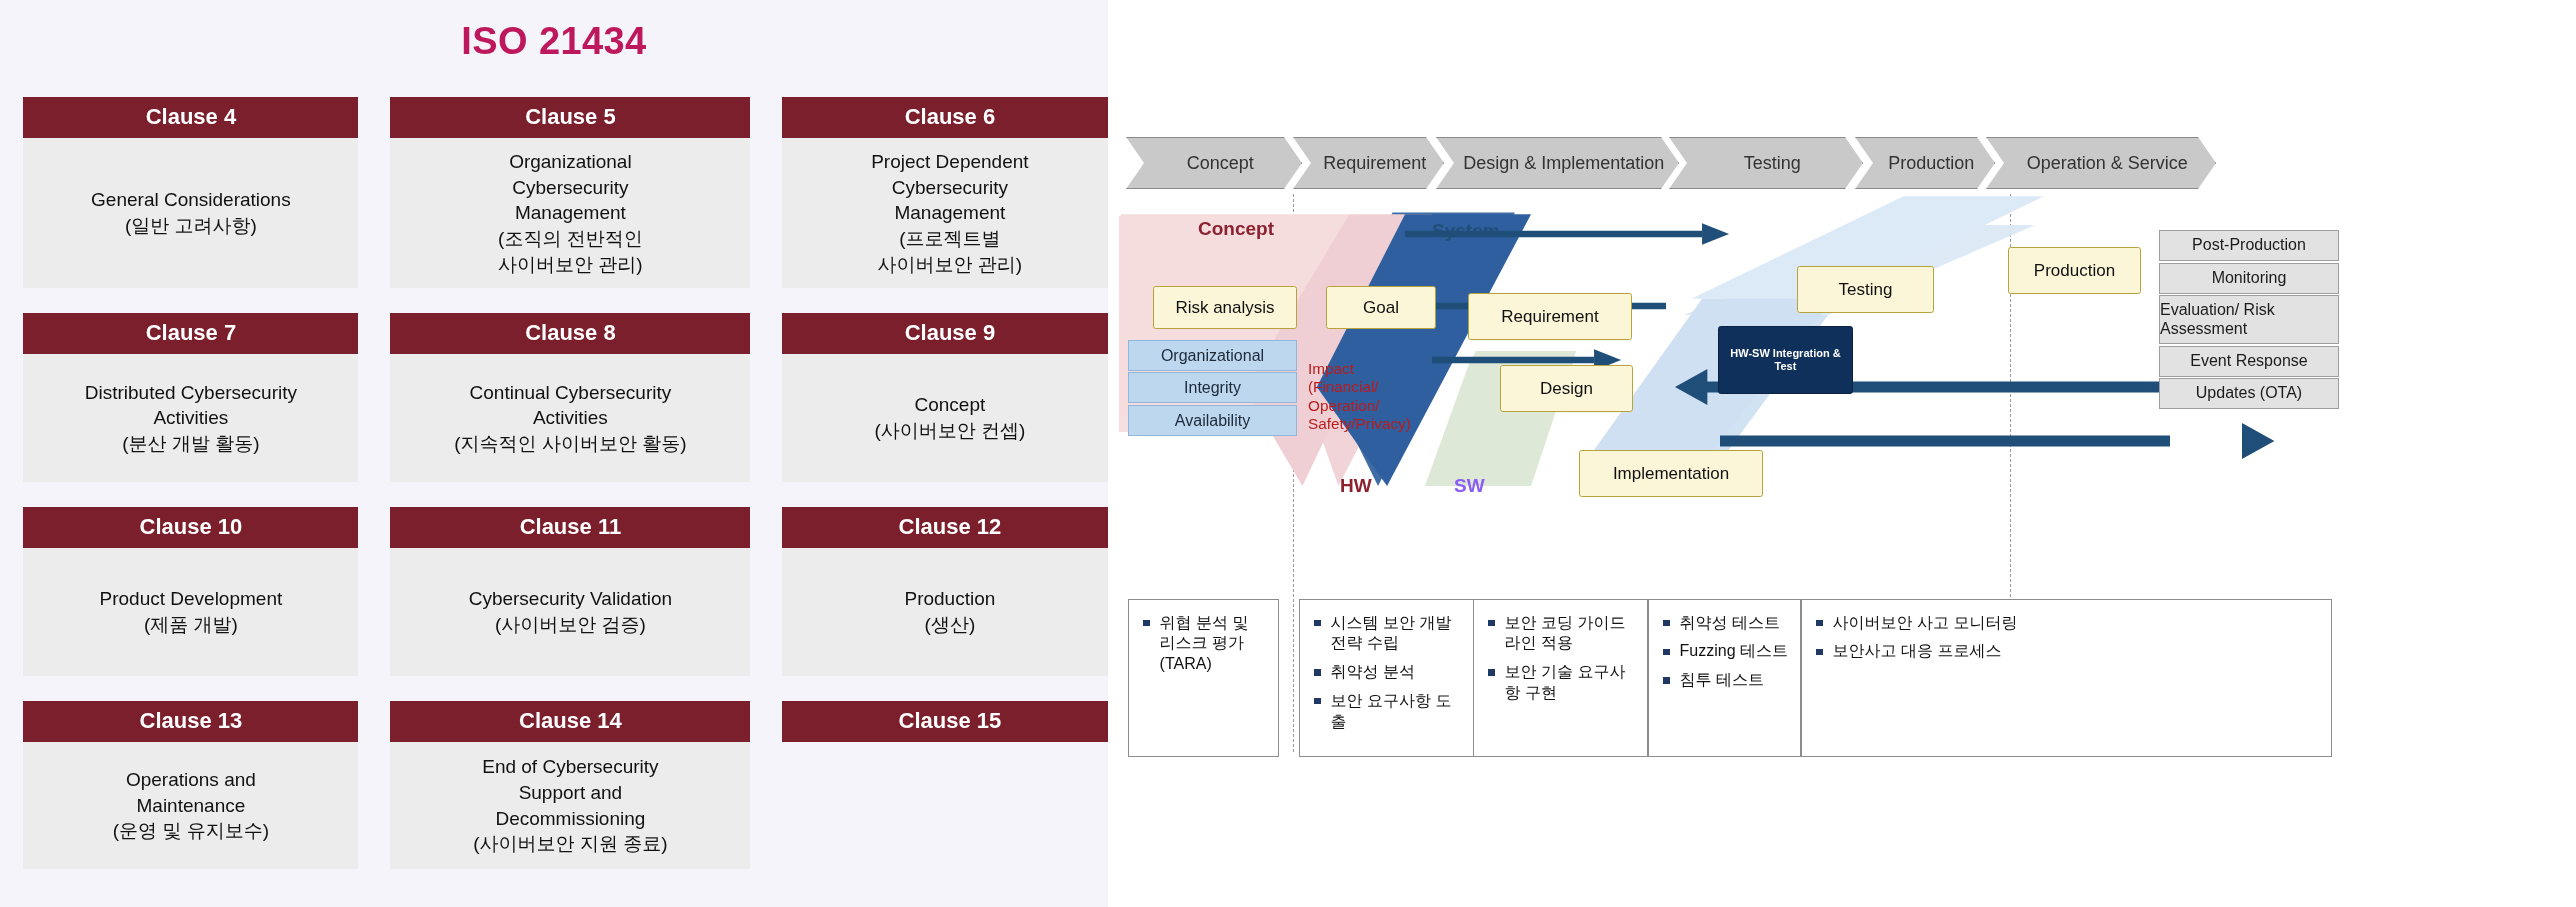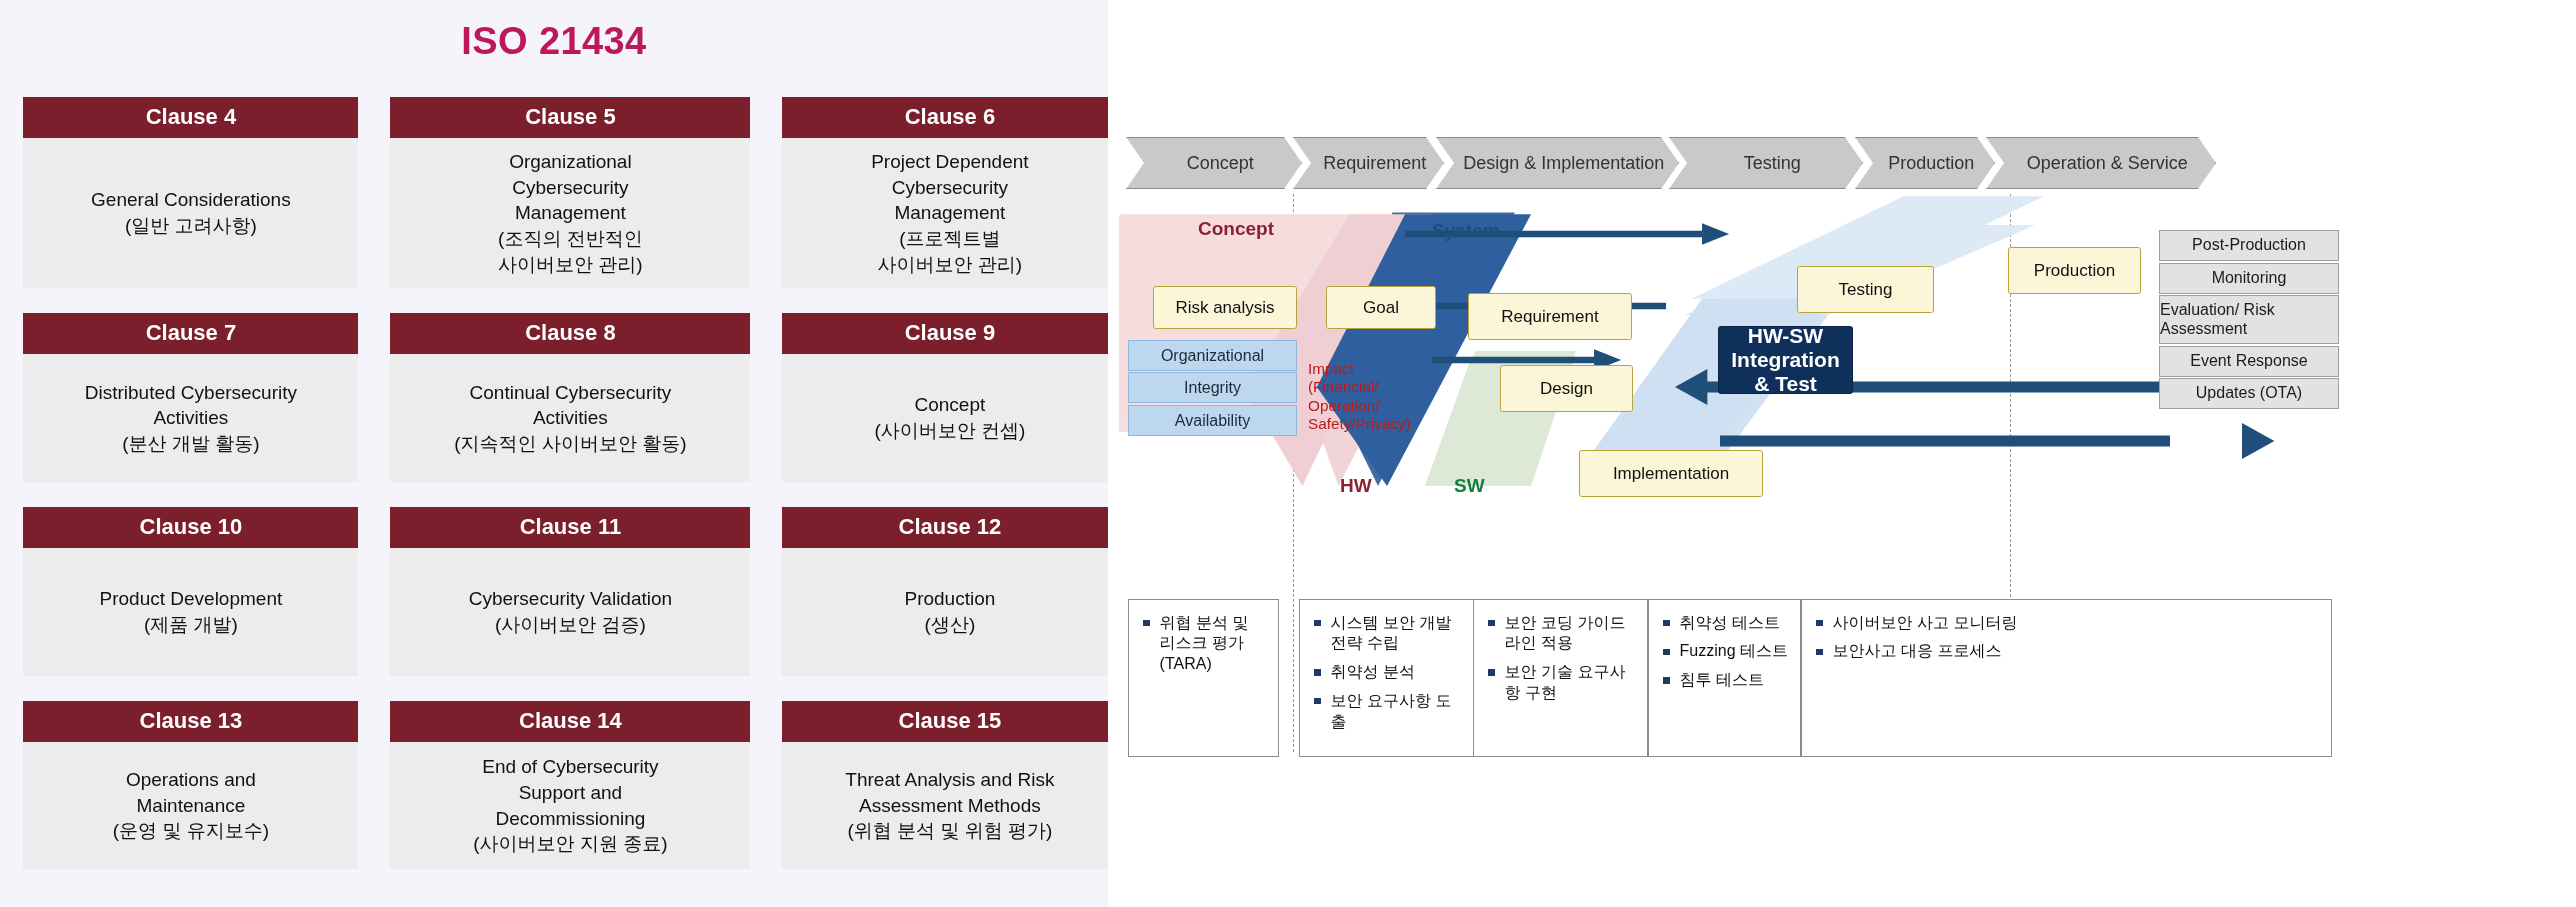--- a/index.html
+++ b/index.html
@@ -132,21 +132,21 @@
     justify-content: center;
     text-align: center;
     border-radius: 2.7px;
     line-height: 1.15;
   }
   .vbox.dark {
     background: #10305c;
     border-color: #0c2245;
     color: #ffffff;
     font-weight: bold;
-    font-size: 21px;
+    font-size: 11px;
     padding: 1.8px;
   }
 
   .cia {
     position: absolute;
     box-sizing: border-box;
     background: #bdd7ee;
     border: 0.9px solid #8fb7dd;
     color: #1c2a3a;
     font-size: 16px;
@@ -312,25 +312,20 @@
       <div class="clause-body">
         <span class="ln">End of Cybersecurity</span>
         <span class="ln">Support and</span>
         <span class="ln">Decommissioning</span>
         <span class="ln">(사이버보안 지원 종료)</span>
       </div>
     </div>
 
     <div class="clause-card">
       <div class="clause-head">Clause 15</div>
-      <div class="clause-body">
-        <span class="ln">Threat Analysis and Risk</span>
-        <span class="ln">Assessment Methods</span>
-        <span class="ln">(위협 분석 및 위험 평가)</span>
-      </div>
     </div>
 
   </div>
 </div>
 
 <div id="mid-arrow">
   <svg width="65" height="65" viewBox="0 0 72 72">
     <polygon points="2,24 36,24 36,8 70,36 36,64 36,48 2,48" fill="#ffffff" stroke="#9a9a9a" stroke-width="2.5"></polygon>
   </svg>
 </div>
@@ -399,21 +394,21 @@
       <path d="M560,30 L40,30"></path>
       <path d="M560,90 L60,90"></path>
     </g>
     <polygon points="46,10 10,30 46,50" fill="#1f4e79"></polygon>
     <polygon points="640,70 676,90 640,110" fill="#1f4e79"></polygon>
   </svg>
 
   <div class="vlabel maroon" style="left:90px; top:218px;">Concept</div>
   <div class="vlabel blue" style="left:324px; top:220px; color:#1f4e79;">System</div>
   <div class="vlabel blue" style="left:232px; top:475px; color:#8b2230;">HW</div>
-  <div class="vlabel blue" style="left:346px; top:475px; color:#15803d;">SW</div>
+  <div class="vlabel blue" style="left:346px; top:475px; color:#8b5cf6;">SW</div>
 
   <div class="cia" style="left:20px; top:340px; width:169px; height:31px;">Organizational</div>
   <div class="cia" style="left:20px; top:372px; width:169px; height:31px;">Integrity</div>
   <div class="cia" style="left:20px; top:405px; width:169px; height:31px;">Availability</div>
 
   <div class="vlabel small" style="left:200px; top:360px; width:135px;">
     <span>Impact</span><br>
     <span>(Financial/</span><br>
     <span>Operation/</span><br>
     <span>Safety/Privacy)</span>

